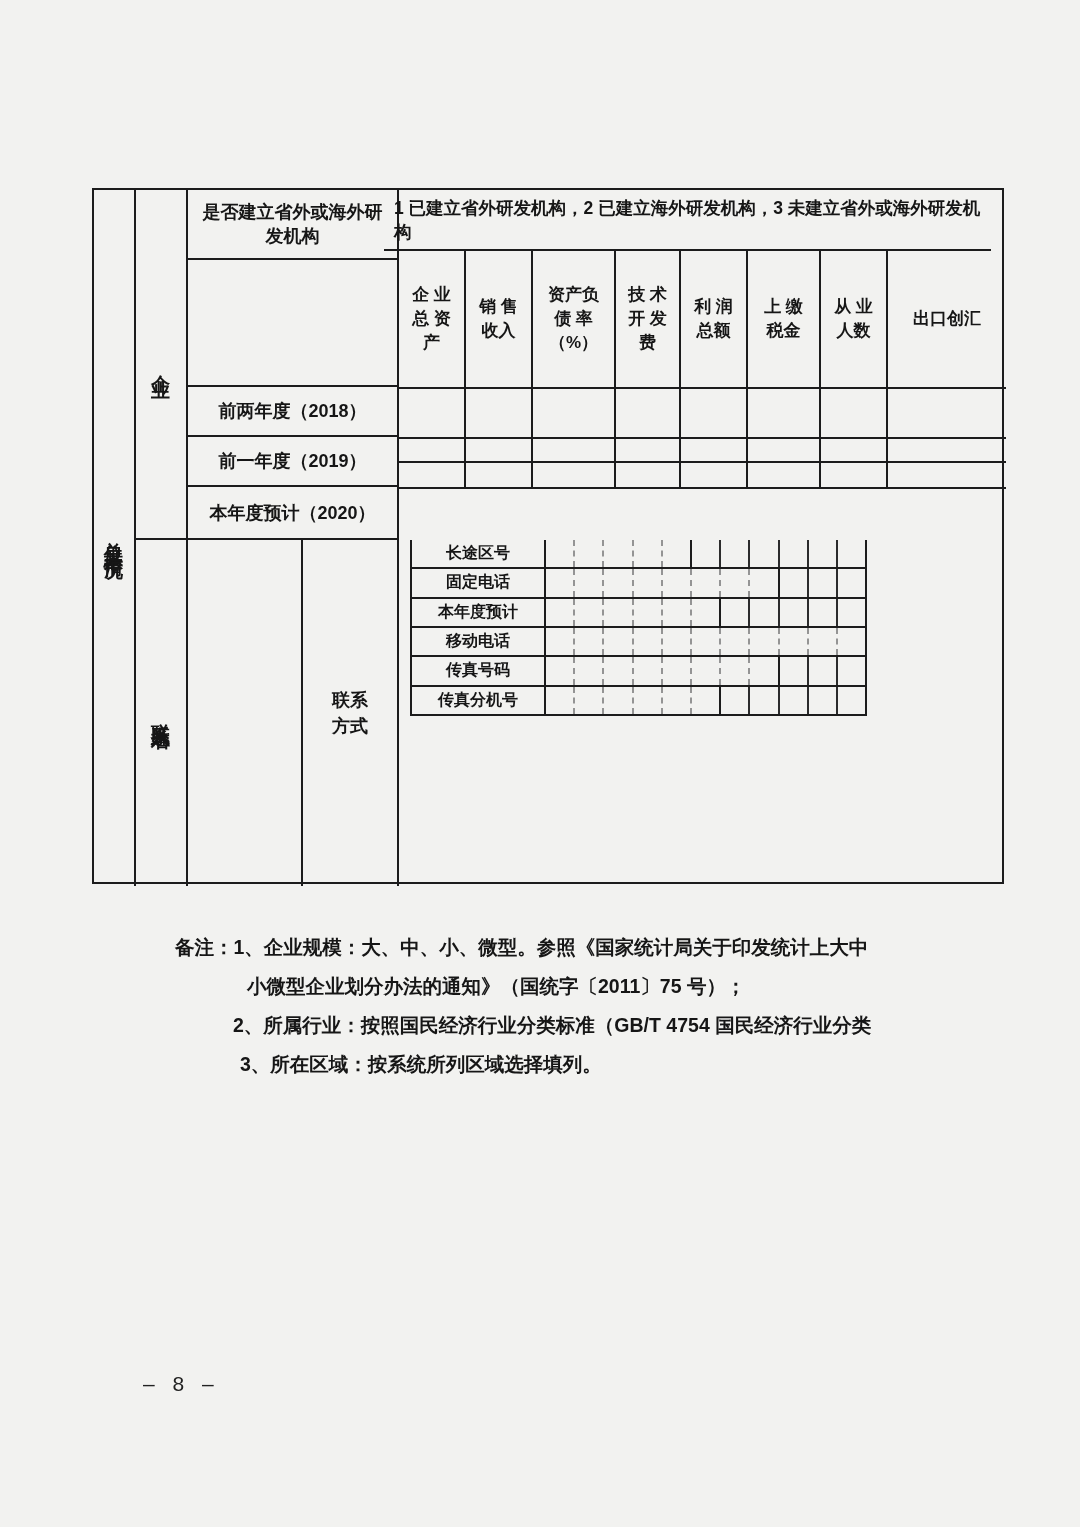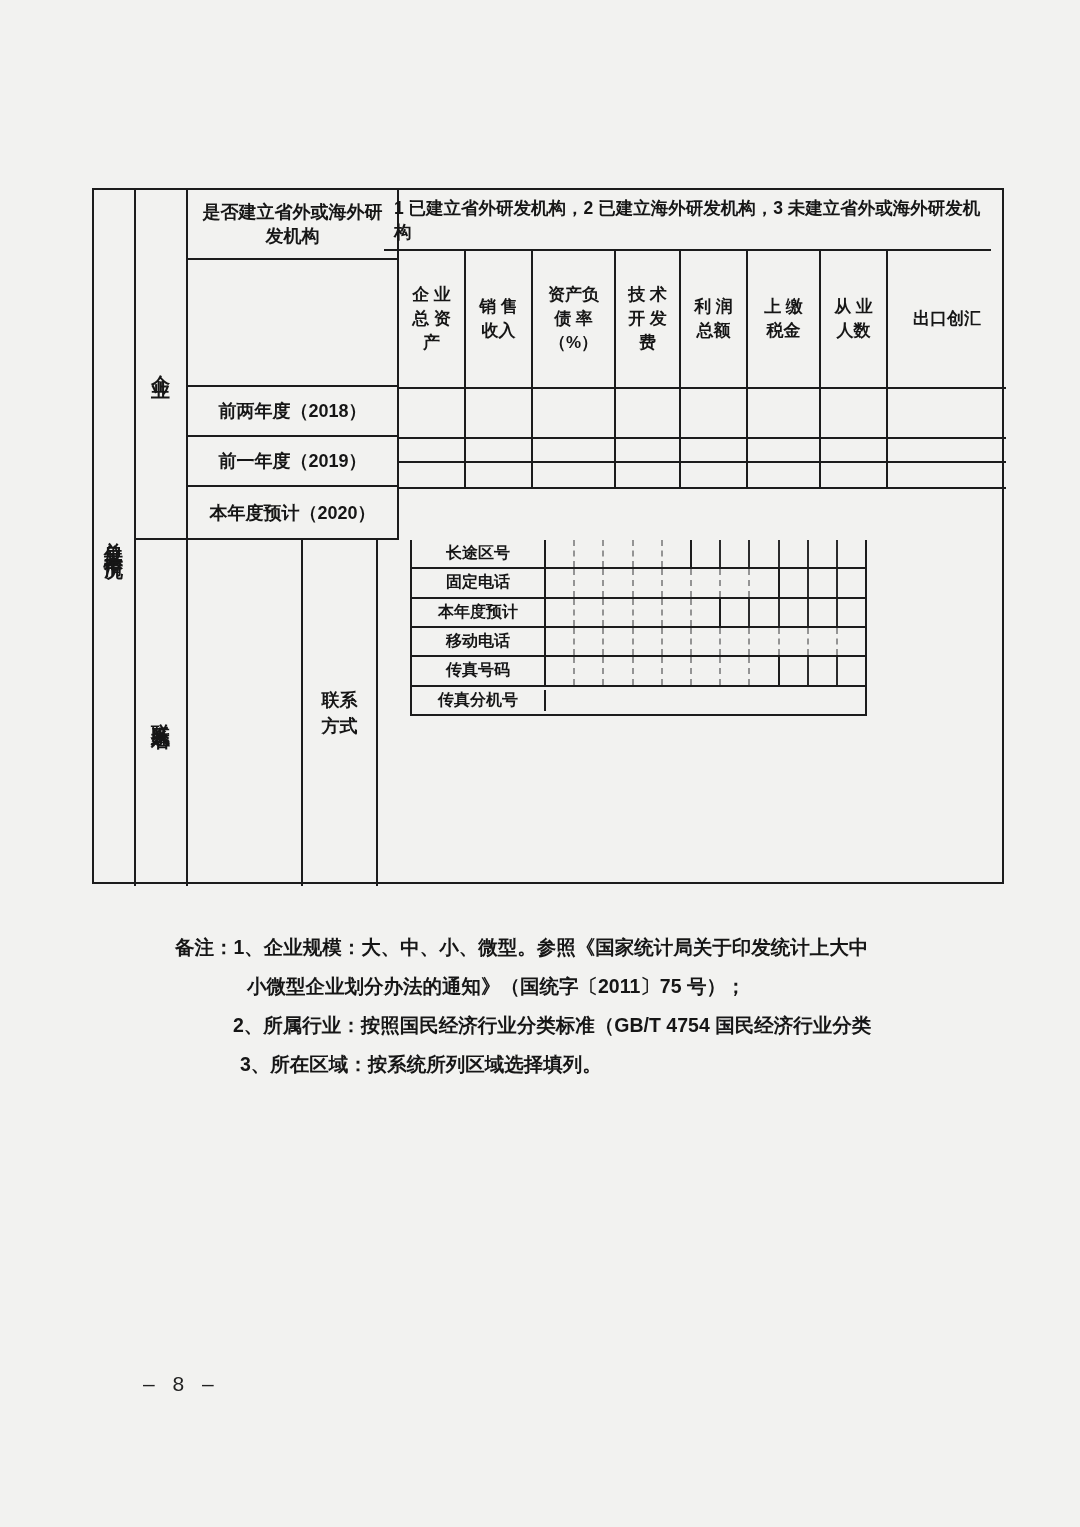--- a/index.html
+++ b/index.html
@@ -50,33 +50,33 @@
   .mgrid > div{box-sizing:border-box;border-left:2px solid #1c1c1c;border-top:2px solid #1c1c1c;}
   .mgrid > div:nth-child(8n+1){border-left:none;}
   .mgrid > div:nth-child(-n+8){border-top:none;}
   .mhead{
     display:flex;align-items:center;justify-content:center;text-align:center;
     font-weight:700;font-size:17px;line-height:24px;white-space:pre-line;
   }
 
   
   .name-cell{left:94px;top:350px;width:115px;height:346px;}
-  .method-cell{left:209px;top:350px;width:75px;height:346px;
+  .method-cell{left:209px;top:350px;width:96px;height:346px;
     font-weight:700;font-size:18px;text-align:left;white-space:pre-line;line-height:26px;}
   .big-cell{left:305px;top:350px;width:607px;height:346px;}
 
   
   .phone-table{
     position:absolute;left:11px;top:0;width:457px;height:176px;
     box-sizing:border-box;
     border:2.5px solid #1c1c1c;border-top:none;
     display:flex;flex-direction:column;
   }
   .phone-row{flex:1;display:flex;border-bottom:2px solid #1c1c1c;box-sizing:border-box;}
-  .phone-row:last-child{border-bottom:none;align-items:center;}
+  .phone-row:last-child{border-bottom:none;}
   .plabel{
     width:134px;box-sizing:border-box;border-right:2px solid #1c1c1c;
     display:flex;align-items:center;justify-content:center;
     font-weight:700;font-size:16px;
   }
   .pcells{flex:1;display:flex;}
   .pcell{flex:1;box-sizing:border-box;}
   .pcell.in{border-left:2px dashed #949494;}
   .pcell.end{border-left:2.5px solid #1c1c1c;}
   .pcell.out{border-left:2px solid #2c2c2c;}

